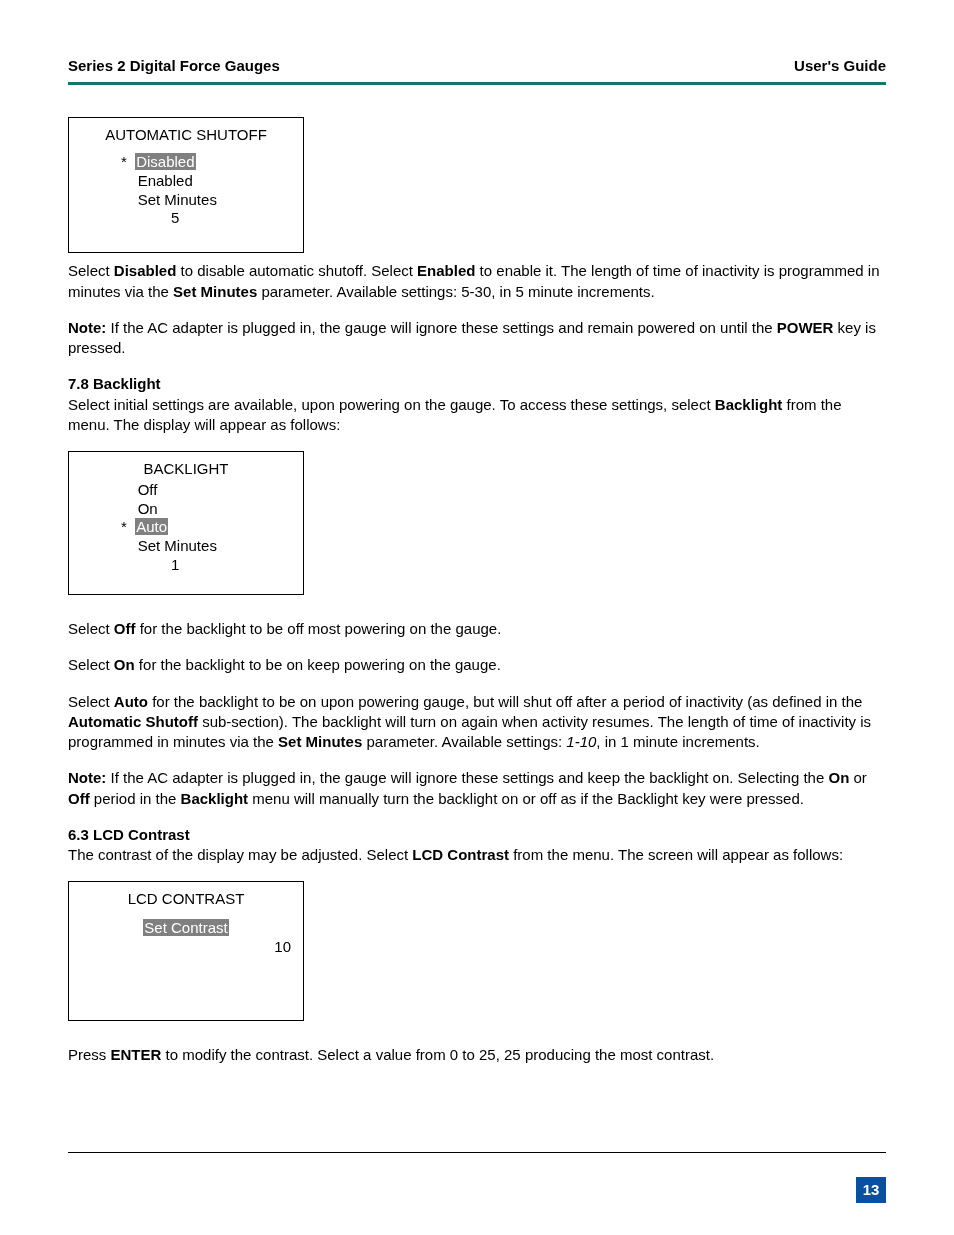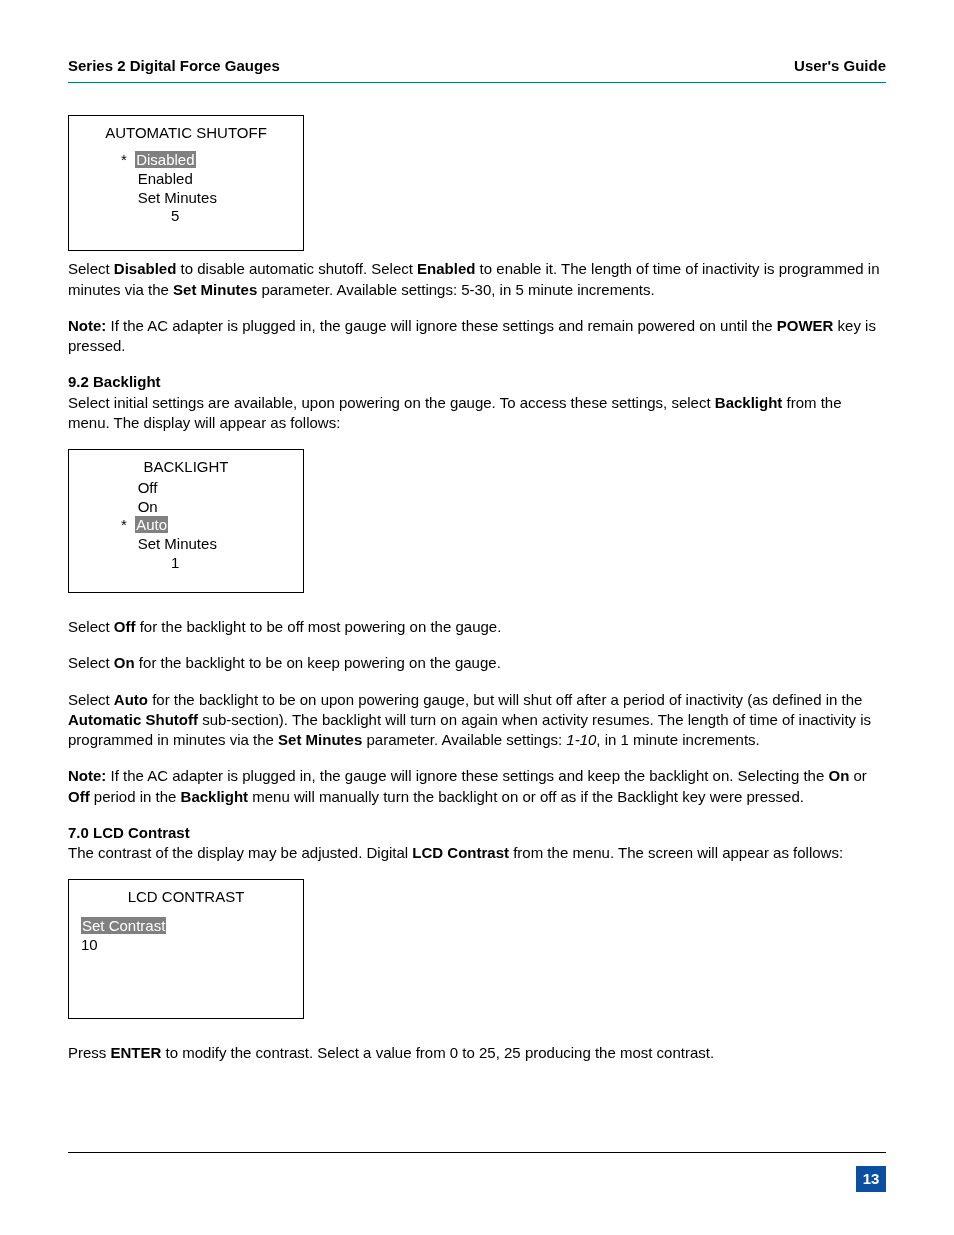--- a/index.html
+++ b/index.html
@@ -13,21 +13,21 @@
       height: 1235px;
       position: relative;
       padding: 56px 68px 40px 68px;
     }
     .header {
       display: flex;
       justify-content: space-between;
       font-weight: bold;
       font-size: 15px;
       padding-bottom: 6px;
-      border-bottom: 1px solid #0f766e;
+      border-bottom: 3px solid #0f766e;
       margin-bottom: 32px;
     }
     .lcd-box {
       border: 1px solid #000;
       width: 236px;
       height: 136px;
       padding: 8px 12px 8px 24px;
       font-size: 15px;
       line-height: 1.25;
       margin-bottom: 8px;
@@ -52,21 +52,21 @@
     .footer-rule {
       position: absolute;
       left: 68px;
       right: 68px;
       bottom: 82px;
       border-top: 1px solid #000;
     }
     .page-num {
       position: absolute;
       right: 68px;
-      bottom: 43px;
+      bottom: 32px;
       width: 30px;
       height: 26px;
       background: #0a4fa0;
       color: #fff;
       font-weight: bold;
       font-size: 15px;
       display: flex;
       align-items: center;
       justify-content: center;
     }
@@ -89,21 +89,21 @@
 </div>
 
 <p class="para">
   <span>Select </span><b>Disabled</b><span> to disable automatic shutoff. Select </span><b>Enabled</b><span> to enable it. The length of time of inactivity is programmed in minutes via the </span><b>Set Minutes</b><span> parameter. Available settings: 5-30, in 5 minute increments.</span>
 </p>
 
 <p class="para">
   <b>Note:</b><span> If the AC adapter is plugged in, the gauge will ignore these settings and remain powered on until the </span><b>POWER</b><span> key is pressed.</span>
 </p>
 
-<p class="para-tight"><span class="section-head">9.2 Backlight</span></p>
+<p class="para-tight"><span class="section-head">7.8 Backlight</span></p>
 <p class="para">
   <span>Select initial settings are available, upon powering on the gauge. To access these settings, select </span><b>Backlight</b><span> from the menu. The display will appear as follows:</span>
 </p>
 
 <div class="lcd-box" style="height:144px">
   <div class="lcd-title">BACKLIGHT</div>
   <div class="lcd-row"><span>    </span><span>Off</span></div>
   <div class="lcd-row"><span>    </span><span>On</span></div>
   <div class="lcd-row"><span>*  </span><span class="highlight">Auto</span></div>
   <div class="lcd-row"><span>    </span><span>Set Minutes</span></div>
@@ -121,30 +121,30 @@
 </p>
 
 <p class="para">
   <span>Select </span><b>Auto</b><span> for the backlight to be on upon powering gauge, but will shut off after a period of inactivity (as defined in the </span><b>Automatic Shutoff</b><span> sub-section). The backlight will turn on again when activity resumes. The length of time of inactivity is programmed in minutes via the </span><b>Set Minutes</b><span> parameter. Available settings: </span><i>1-10</i><span>, in 1 minute increments.</span>
 </p>
 
 <p class="para">
   <b>Note:</b><span> If the AC adapter is plugged in, the gauge will ignore these settings and keep the backlight on. Selecting the </span><b>On</b><span> or </span><b>Off</b><span> period in the </span><b>Backlight</b><span> menu will manually turn the backlight on or off as if the Backlight key were pressed.</span>
 </p>
 
-<p class="para-tight"><span class="section-head">7.0 LCD Contrast</span></p>
+<p class="para-tight"><span class="section-head">6.3 LCD Contrast</span></p>
 <p class="para">
-  <span>The contrast of the display may be adjusted. Digital </span><b>LCD Contrast</b><span> from the menu. The screen will appear as follows:</span>
+  <span>The contrast of the display may be adjusted. Select </span><b>LCD Contrast</b><span> from the menu. The screen will appear as follows:</span>
 </p>
 
 <div class="lcd-box" style="height:140px">
   <div class="lcd-title">LCD CONTRAST</div>
   <div style="height:8px"></div>
-  <div class="lcd-row" style="margin-left:-12px"><span class="highlight">Set Contrast</span></div>
-  <div class="lcd-row" style="text-align:left;margin-left:-12px"><span>10</span></div>
+  <div class="lcd-row" style="text-align:center;margin-left:-12px"><span class="highlight">Set Contrast</span></div>
+  <div class="lcd-row" style="text-align:right;margin-left:-12px"><span>10</span></div>
 </div>
 
 <div style="height:16px"></div>
 
 <p class="para">
   <span>Press </span><b>ENTER</b><span> to modify the contrast. Select a value from 0 to 25, 25 producing the most contrast.</span>
 </p>
 
 <div class="footer-rule"></div>
 <div class="page-num">13</div>

